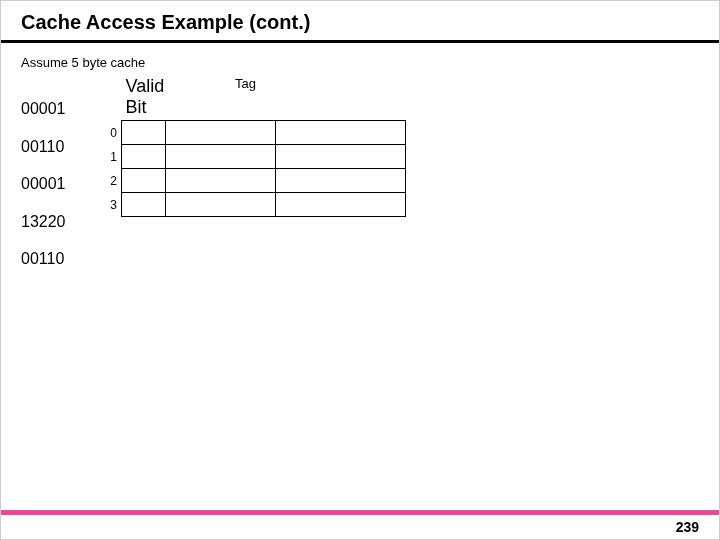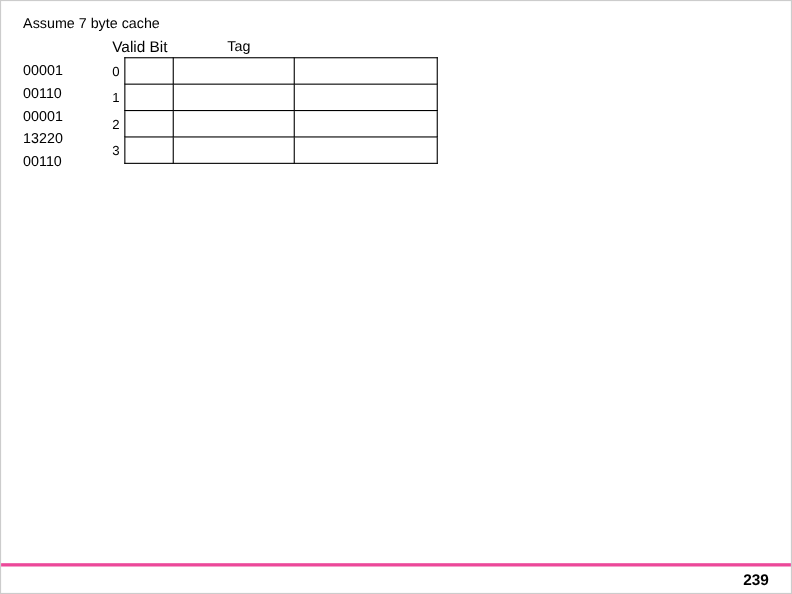--- a/index.html
+++ b/index.html
@@ -55,44 +55,46 @@
     .pattern-and-table {
       display: flex;
       flex-direction: row;
       align-items: flex-start;
       margin-top: 4px;
     }
 
     .pattern-list {
       display: flex;
       flex-direction: column;
-      font-size: 13px;
+      font-size: 16px;
       line-height: 1.6;
       margin-right: 40px;
       margin-top: 20px;
+      gap: 12px;
     }
 
     .table-section {
       display: flex;
       flex-direction: column;
       align-items: flex-start;
     }
 
     .table-header-row {
       display: flex;
       flex-direction: row;
       margin-bottom: 2px;
     }
 
     .th-validbit {
       width: 60px;
-      text-align: center;
-      font-size: 14px;
+      text-align: left;
+      font-size: 18px;
       font-weight: normal;
       
+      margin-left: 20px;
     }
 
     .th-tag {
       width: 120px;
       text-align: center;
       font-size: 13px;
       font-weight: normal;
     }
 
     .th-data {
@@ -128,40 +130,43 @@
       width: 110px;
       height: 24px;
     }
 
     .data-cell {
       width: 130px;
       height: 24px;
     }
 
     .footer-bar {
-      border-top: 3px solid #ec4899;
+      border-top: 5px solid #ec4899;
       padding: 4px 20px;
       display: flex;
       justify-content: flex-end;
     }
 
     .page-number {
       font-size: 14px;
       font-weight: bold;
     }
   </style>
 </head>
 <body>
 
 <div class="slide-container">
 
+  <div class="title-bar">
+    <span class="title-text">Cache Access Example (cont.)</span>
+  </div>
 
   <div class="content-area">
 
-    <div class="assume-text">Assume 7 byte cache</div>
+    <div class="assume-text">Assume 5 byte cache</div>
 
     <div class="pattern-and-table">
 
       <div class="pattern-list">
         <span>00001</span>
         <span>00110</span>
         <span>00001</span>
         <span>13220</span>
         <span>00110</span>
       </div>

